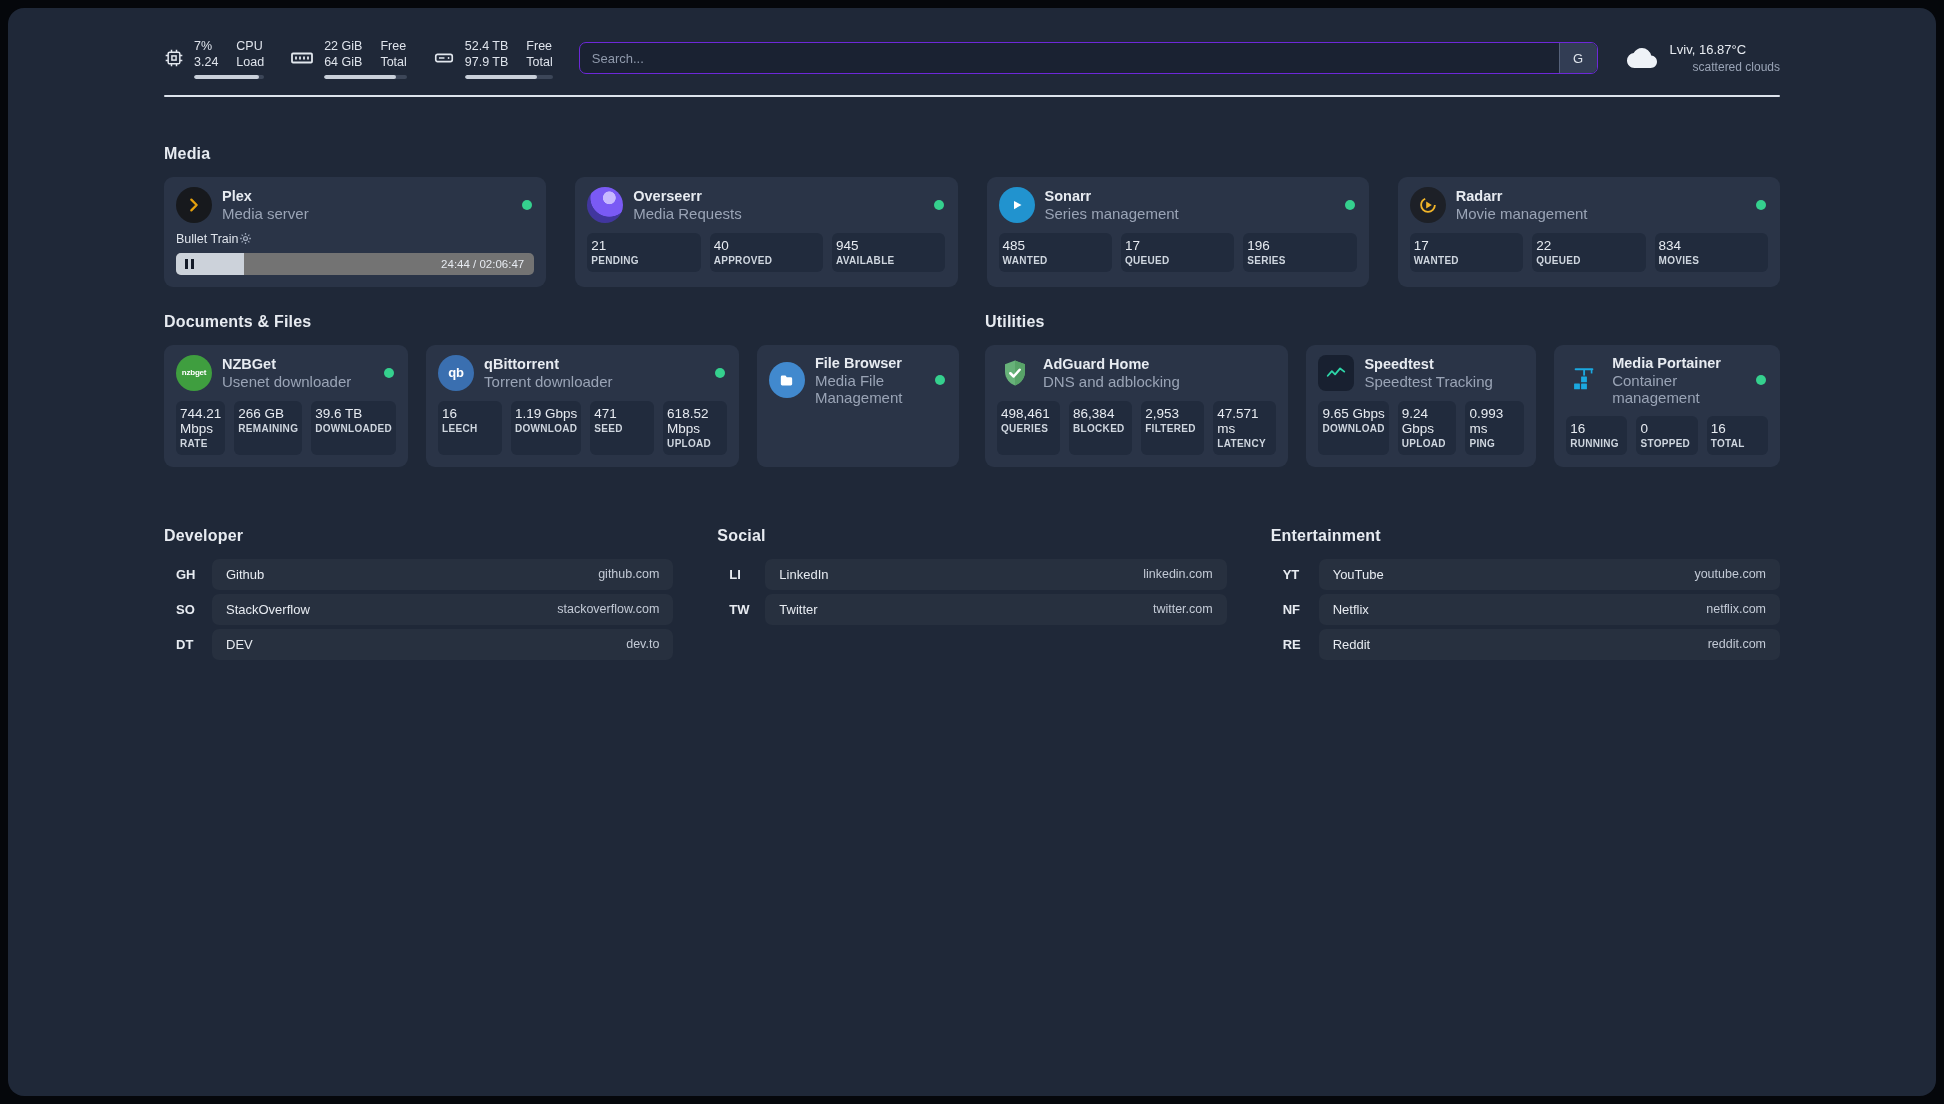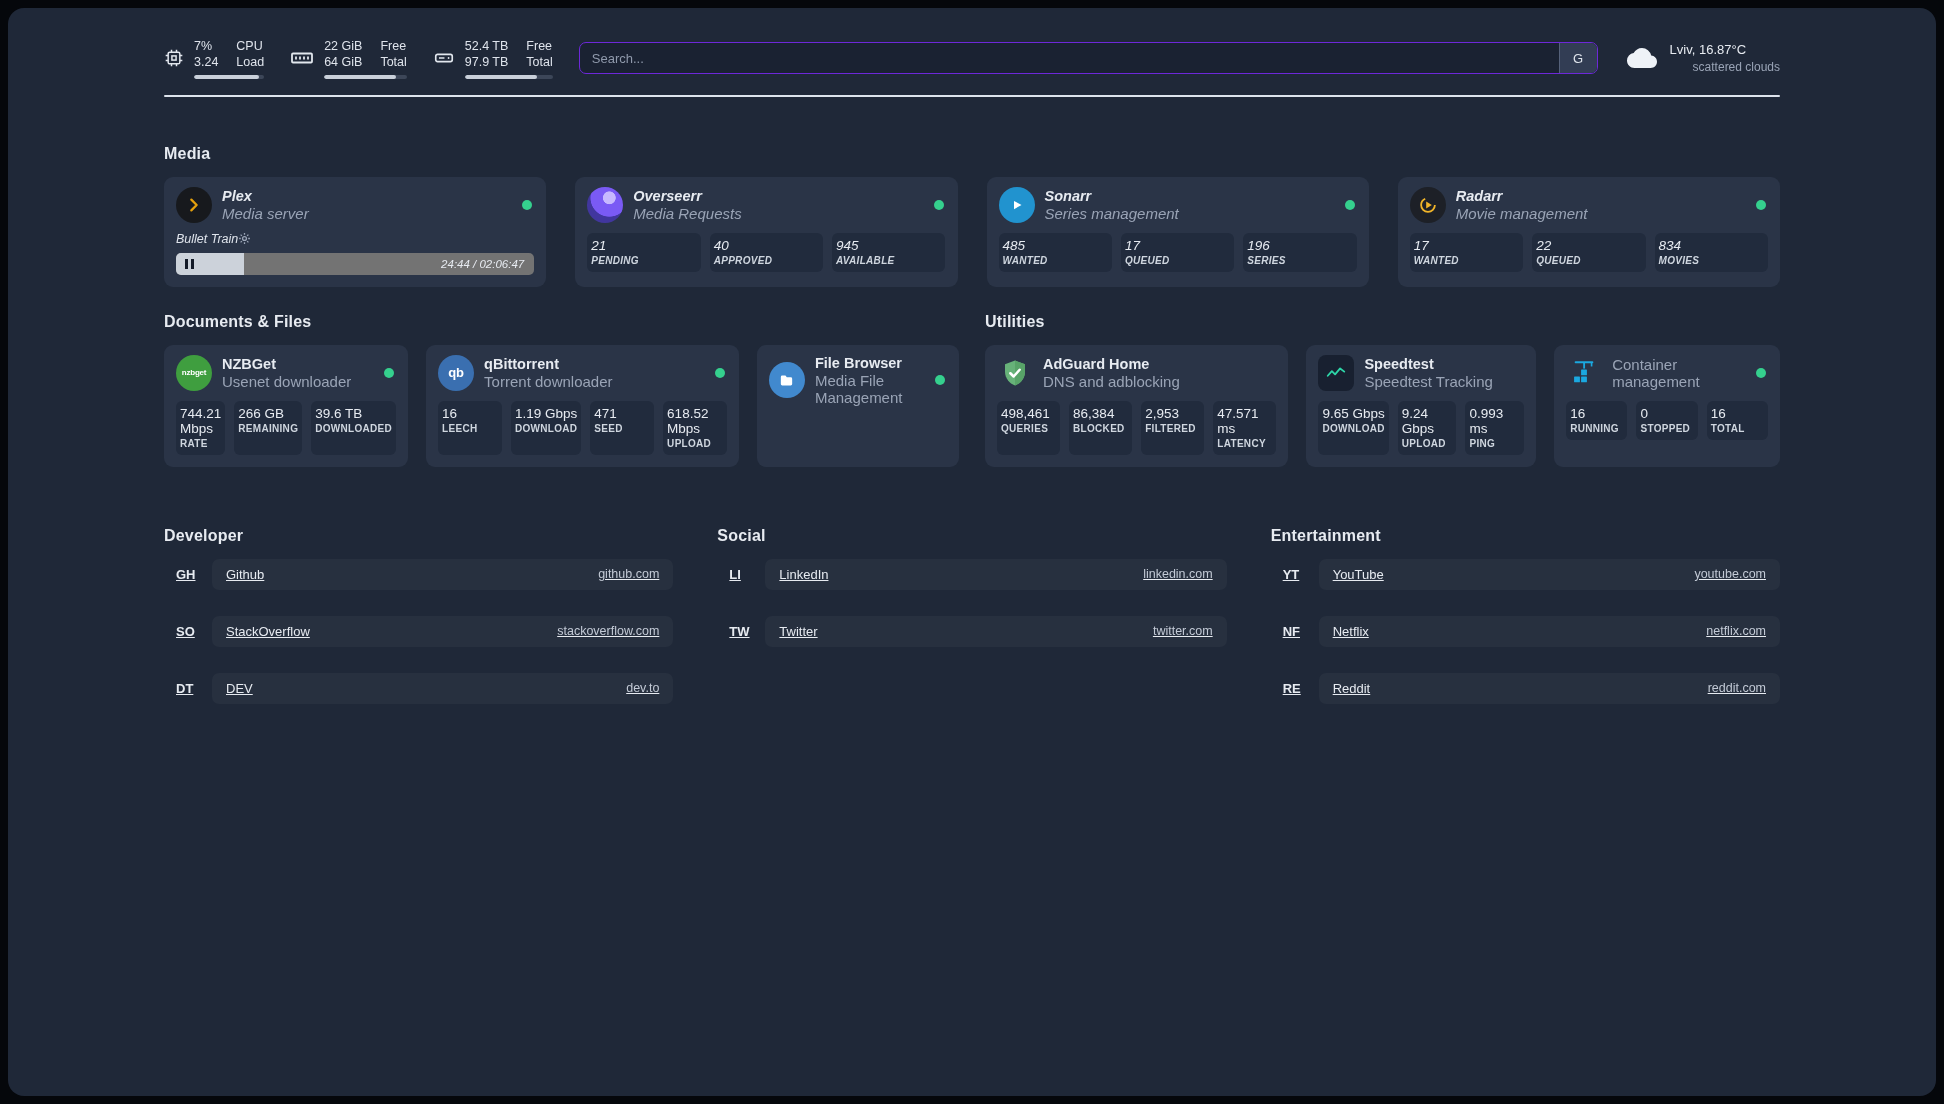--- a/index.html
+++ b/index.html
@@ -35,21 +35,21 @@
   .weather { display:flex; align-items:center; gap:10px; }
   .weather-icon { color:#eef2f7; display:flex; }
   .weather-text { font-size:13px; line-height:1.4; }
   .weather-cond { color:#9aa4b6; font-size:12px;margin-left:23px; }
 
   .divider { margin-top:16px; height:2px; background:#dde3ec; border-radius:1px; }
 
   
   .section-title { font-size:16px; font-weight:700; letter-spacing:.2px; }
   .media-section { margin-top:48px; }
-  .cards-4 { margin-top:14px; display:grid; grid-template-columns:repeat(4,1fr); gap:29px;font-style:italic; }
+  .cards-4 { margin-top:14px; display:grid; grid-template-columns:repeat(4,1fr); gap:29px; }
   .two-col { margin-top:26px; display:grid; grid-template-columns:1fr 1fr; gap:26px; align-items:start; }
   .col-cards { margin-top:14px; display:flex; flex-direction:row; gap:18px; }
 
   .card { background:#2a3447; border-radius:9px; padding:10px 12px 12px; cursor:pointer; }
   .card-head { display:flex; align-items:center; gap:10px; }
   .svc-text { flex:1; }
   .svc-name { font-size:14.5px; font-weight:600; }
   .svc-sub { font-size:15px; color:#9aa4b6; margin-top:1px; }
   .dot { width:10px; height:10px; border-radius:50%; background:#35d08e; flex:none; margin-right:2px; }
 
@@ -82,21 +82,21 @@
   .gear { color:#9aa4b6; display:flex; cursor:pointer; }
   .player { margin-top:7px; position:relative; height:22px; border-radius:5px; background:#737373; overflow:hidden; }
   .player-fill { position:absolute; top:0; bottom:0; left:0; background:#ccd2da; }
   .pause { position:absolute; left:9px; top:50%; transform:translateY(-50%); display:flex; gap:3px; cursor:pointer; }
   .pause i { display:block; width:3px; height:10px; background:#141b28; }
   .player-time { position:absolute; right:10px; top:50%; transform:translateY(-50%);
                  font-size:11.5px; color:#e7ebf1; }
 
   
   .bookmarks { margin-top:60px; display:grid; grid-template-columns:repeat(3,1fr); gap:44px; }
-  .bm-list { margin-top:14px; display:flex; flex-direction:column; gap:26px;text-decoration:underline; }
+  .bm-list { margin-top:14px; display:flex; flex-direction:column; gap:4px; }
   .bm-row { display:flex; align-items:center; }
   .bm-abbr { width:48px; font-size:13px; font-weight:600; padding-left:12px; flex:none; }
   .bm-pill { flex:1; display:flex; align-items:center; justify-content:space-between;
              background:#27303f; border-radius:7px; padding:8px 14px; font-size:13px; cursor:pointer; }
   .bm-url { color:#c3cad6; font-size:12.5px; }
 </style>
 </head>
 <body>
 
 <div class="page">
@@ -478,20 +478,21 @@
                 <svg width="28" height="30" viewBox="0 0 24 24" fill="#1ba8e0">
                   <rect x="3.5" y="15" width="5" height="5" rx=".5"></rect>
                   <rect x="9.5" y="15" width="5" height="5" rx=".5"></rect>
                   <rect x="9.5" y="9" width="5" height="5" rx=".5"></rect>
                   <rect x="11.3" y="3" width="1.6" height="5.2"></rect>
                   <rect x="4" y="2" width="16" height="1.6" rx=".8"></rect>
                   <rect x="17.8" y="3" width="1.4" height="3.4"></rect>
                 </svg>
               </span>
               <div class="svc-text">
+                <div class="svc-name">Media Portainer</div>
                 <div class="svc-sub">Container management</div>
               </div>
               <span class="dot"></span>
             </div>
             <div class="stats stats-3">
               <div class="tile">
                 <div class="tile-value">16</div>
                 <div class="tile-label">RUNNING</div>
               </div>
               <div class="tile">

